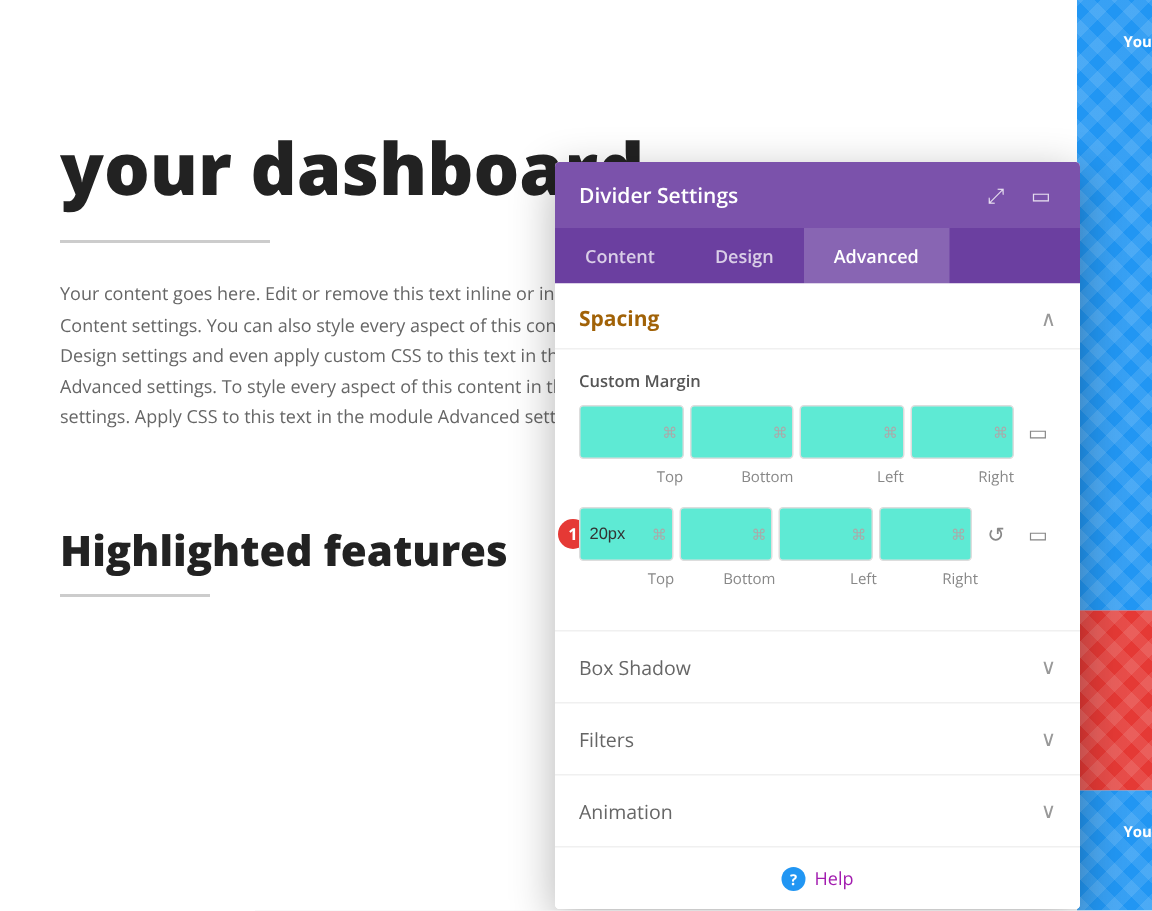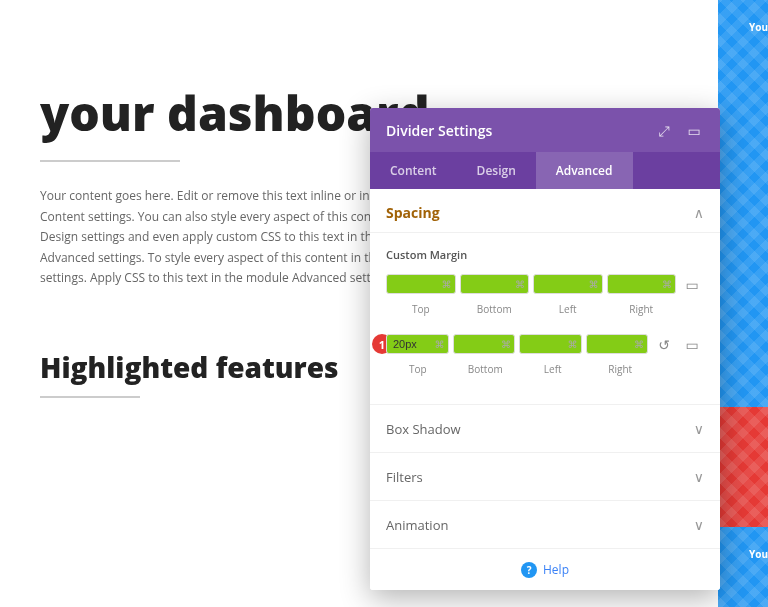--- a/index.html
+++ b/index.html
@@ -238,27 +238,27 @@
 
     .input-with-icon {
       flex: 1;
       position: relative;
       display: flex;
       align-items: center;
     }
 
     .spacing-input {
       width: 100%;
-      height: 20px;
+      height: 36px;
       border: 1px solid #ddd;
       border-radius: 3px;
       padding: 0 18px 0 6px;
       font-size: 11px;
       color: #333;
-      background: #84cc16;
+      background: #5eead4;
       outline: none;
     }
 
     .input-link-icon {
       position: absolute;
       right: 4px;
       color: #aaa;
       font-size: 10px;
     }
 
@@ -275,21 +275,21 @@
     }
 
     .input-labels {
       display: flex;
       gap: 4px;
       margin-bottom: 14px;
     }
 
     .input-label {
       flex: 1;
-      text-align: center;
+      text-align: right;
       font-size: 10px;
       color: #888;
     }
 
     
     .notification-dot {
       position: absolute;
       left: -14px;
       top: 50%;
       transform: translateY(-50%);
@@ -349,21 +349,21 @@
       font-size: 10px;
       font-weight: 700;
       display: flex;
       align-items: center;
       justify-content: center;
       flex-shrink: 0;
     }
 
     .help-text {
       font-size: 12px;
-      color: #3b82f6;
+      color: #a21caf;
     }
   </style>
 </head>
 <body>
 
 <div class="page-bg">
   <div class="page-content">
     <h1 class="page-title">
       <br>
       <span>your dashboard</span>

